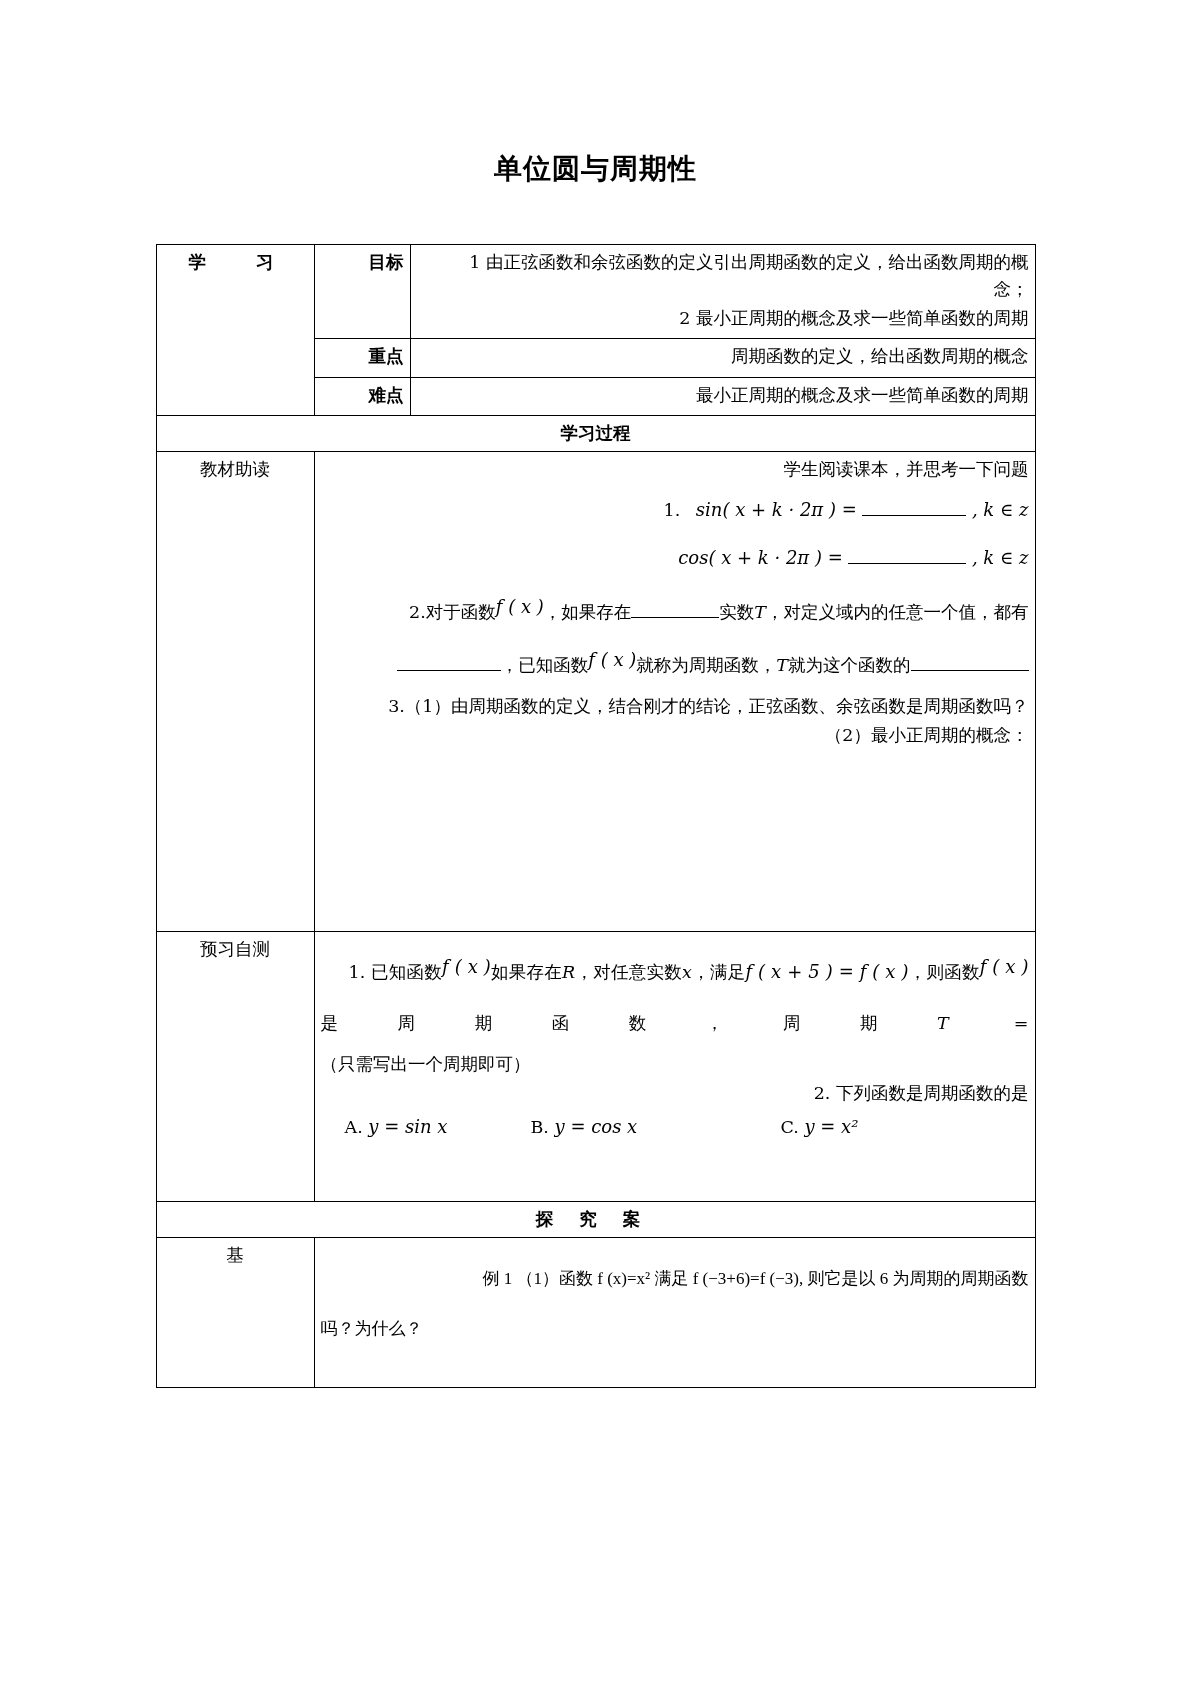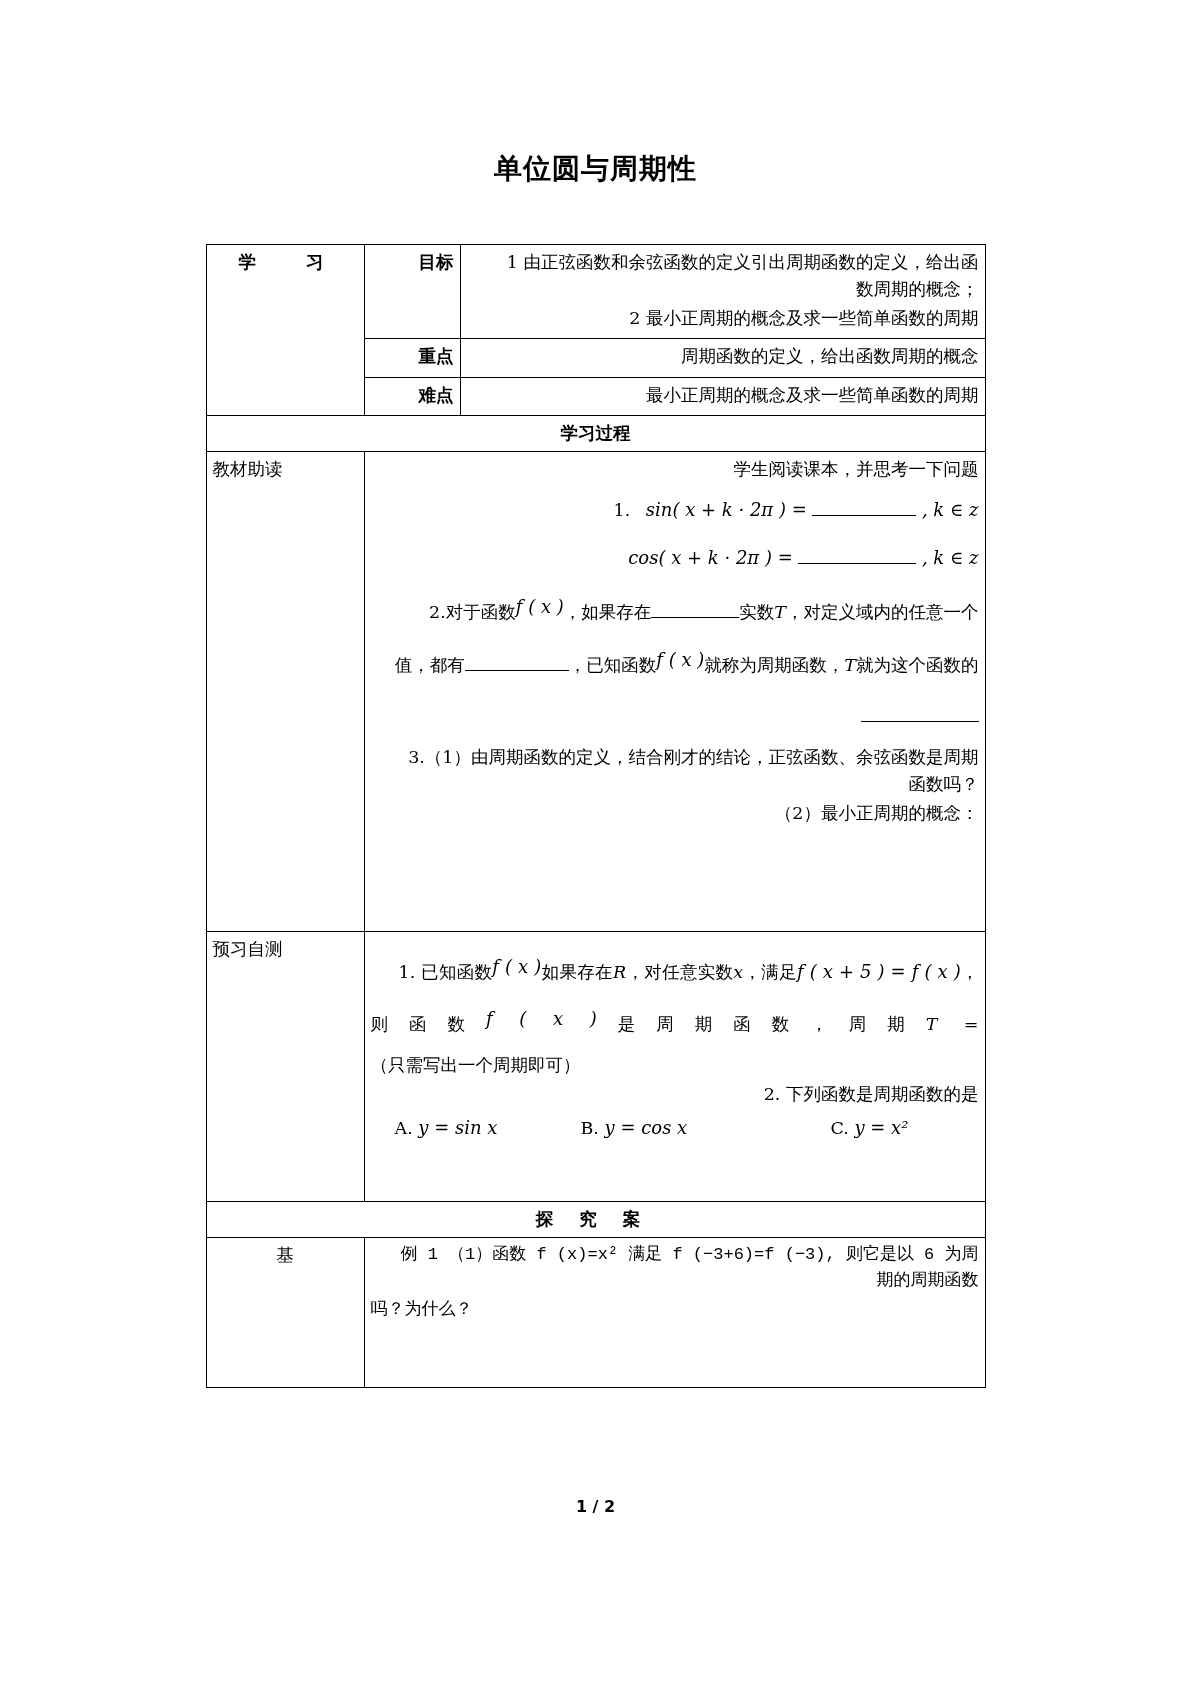--- a/index.html
+++ b/index.html
@@ -25,21 +25,21 @@
     text-align: center;
     font-size: 28px;
     font-weight: bold;
     letter-spacing: 1px;
     margin: 0;
     padding-top: 150px;
     font-family: "DejaVu Sans", "Liberation Sans", sans-serif;
   }
   table.main {
     border-collapse: collapse;
-    width: 780px;
+    width: 880px;
     margin: 0 auto;
     margin-top: 56px;
     table-layout: fixed;
   }
   table.main td {
     border: 1px solid #000;
     vertical-align: top;
     padding: 4px 6px;
     font-size: 17.5px;
     line-height: 1.55;
@@ -49,21 +49,21 @@
 
   .vlabel {
     text-align: center;
     vertical-align: middle;
     font-weight: bold;
     font-size: 23px;
     font-family: "DejaVu Sans", "Liberation Sans", sans-serif;
   }
   .vlabel.spaced { letter-spacing: 22px; padding-left: 20px;}
   .vstack {
-    text-align: left;
+    text-align: center;
     vertical-align: middle;
     font-size: 23px;
     font-family: "DejaVu Serif", "Liberation Serif", serif;
     line-height: 1.18;
   }
   .sublabel {
     text-align: right;
     vertical-align: middle;
     font-weight: bold;
     font-size: 21px;
@@ -100,21 +100,21 @@
     font-size: 16px;
     font-weight: bold;
     font-family: "DejaVu Sans","Liberation Sans",sans-serif;
   }
   .exp-cell { padding: 10px 12px 10px 8px; height: 150px; position: relative;}
   .exp-label {
     width: 42px; text-align: center; vertical-align: bottom;
     font-size: 20px; padding-bottom: 58px;
     font-family: "DejaVu Serif","Liberation Serif",serif;
   }
-  .sans { font-family: Liberation Mono, monospace; }
+  .sans { font-family: Liberation Serif, serif; margin-top: 24px; }
 </style>
 </head>
 <body>
 
 <div class="page">
 
   <h1 class="doc-title">单位圆与周期性</h1>
 
   <table class="main">
     <colgroup>
@@ -212,14 +212,13 @@
       <tr>
         <td class="exp-label">基</td>
         <td class="exp-cell" colspan="2">
           <p class="p-ind sans" style="font-size:17px;">例 1 （1）函数 f (x)=x² 满足 f (−3+6)=f (−3), 则它是以 6 为周期的周期函数</p>
           <p class="p sans" style="font-size:17px;">吗？为什么？</p>
         </td>
       </tr>
     </tbody>
   </table>
 
-  <div class="footer">1 / 2</div>
 </div>
 
 </body></html>

